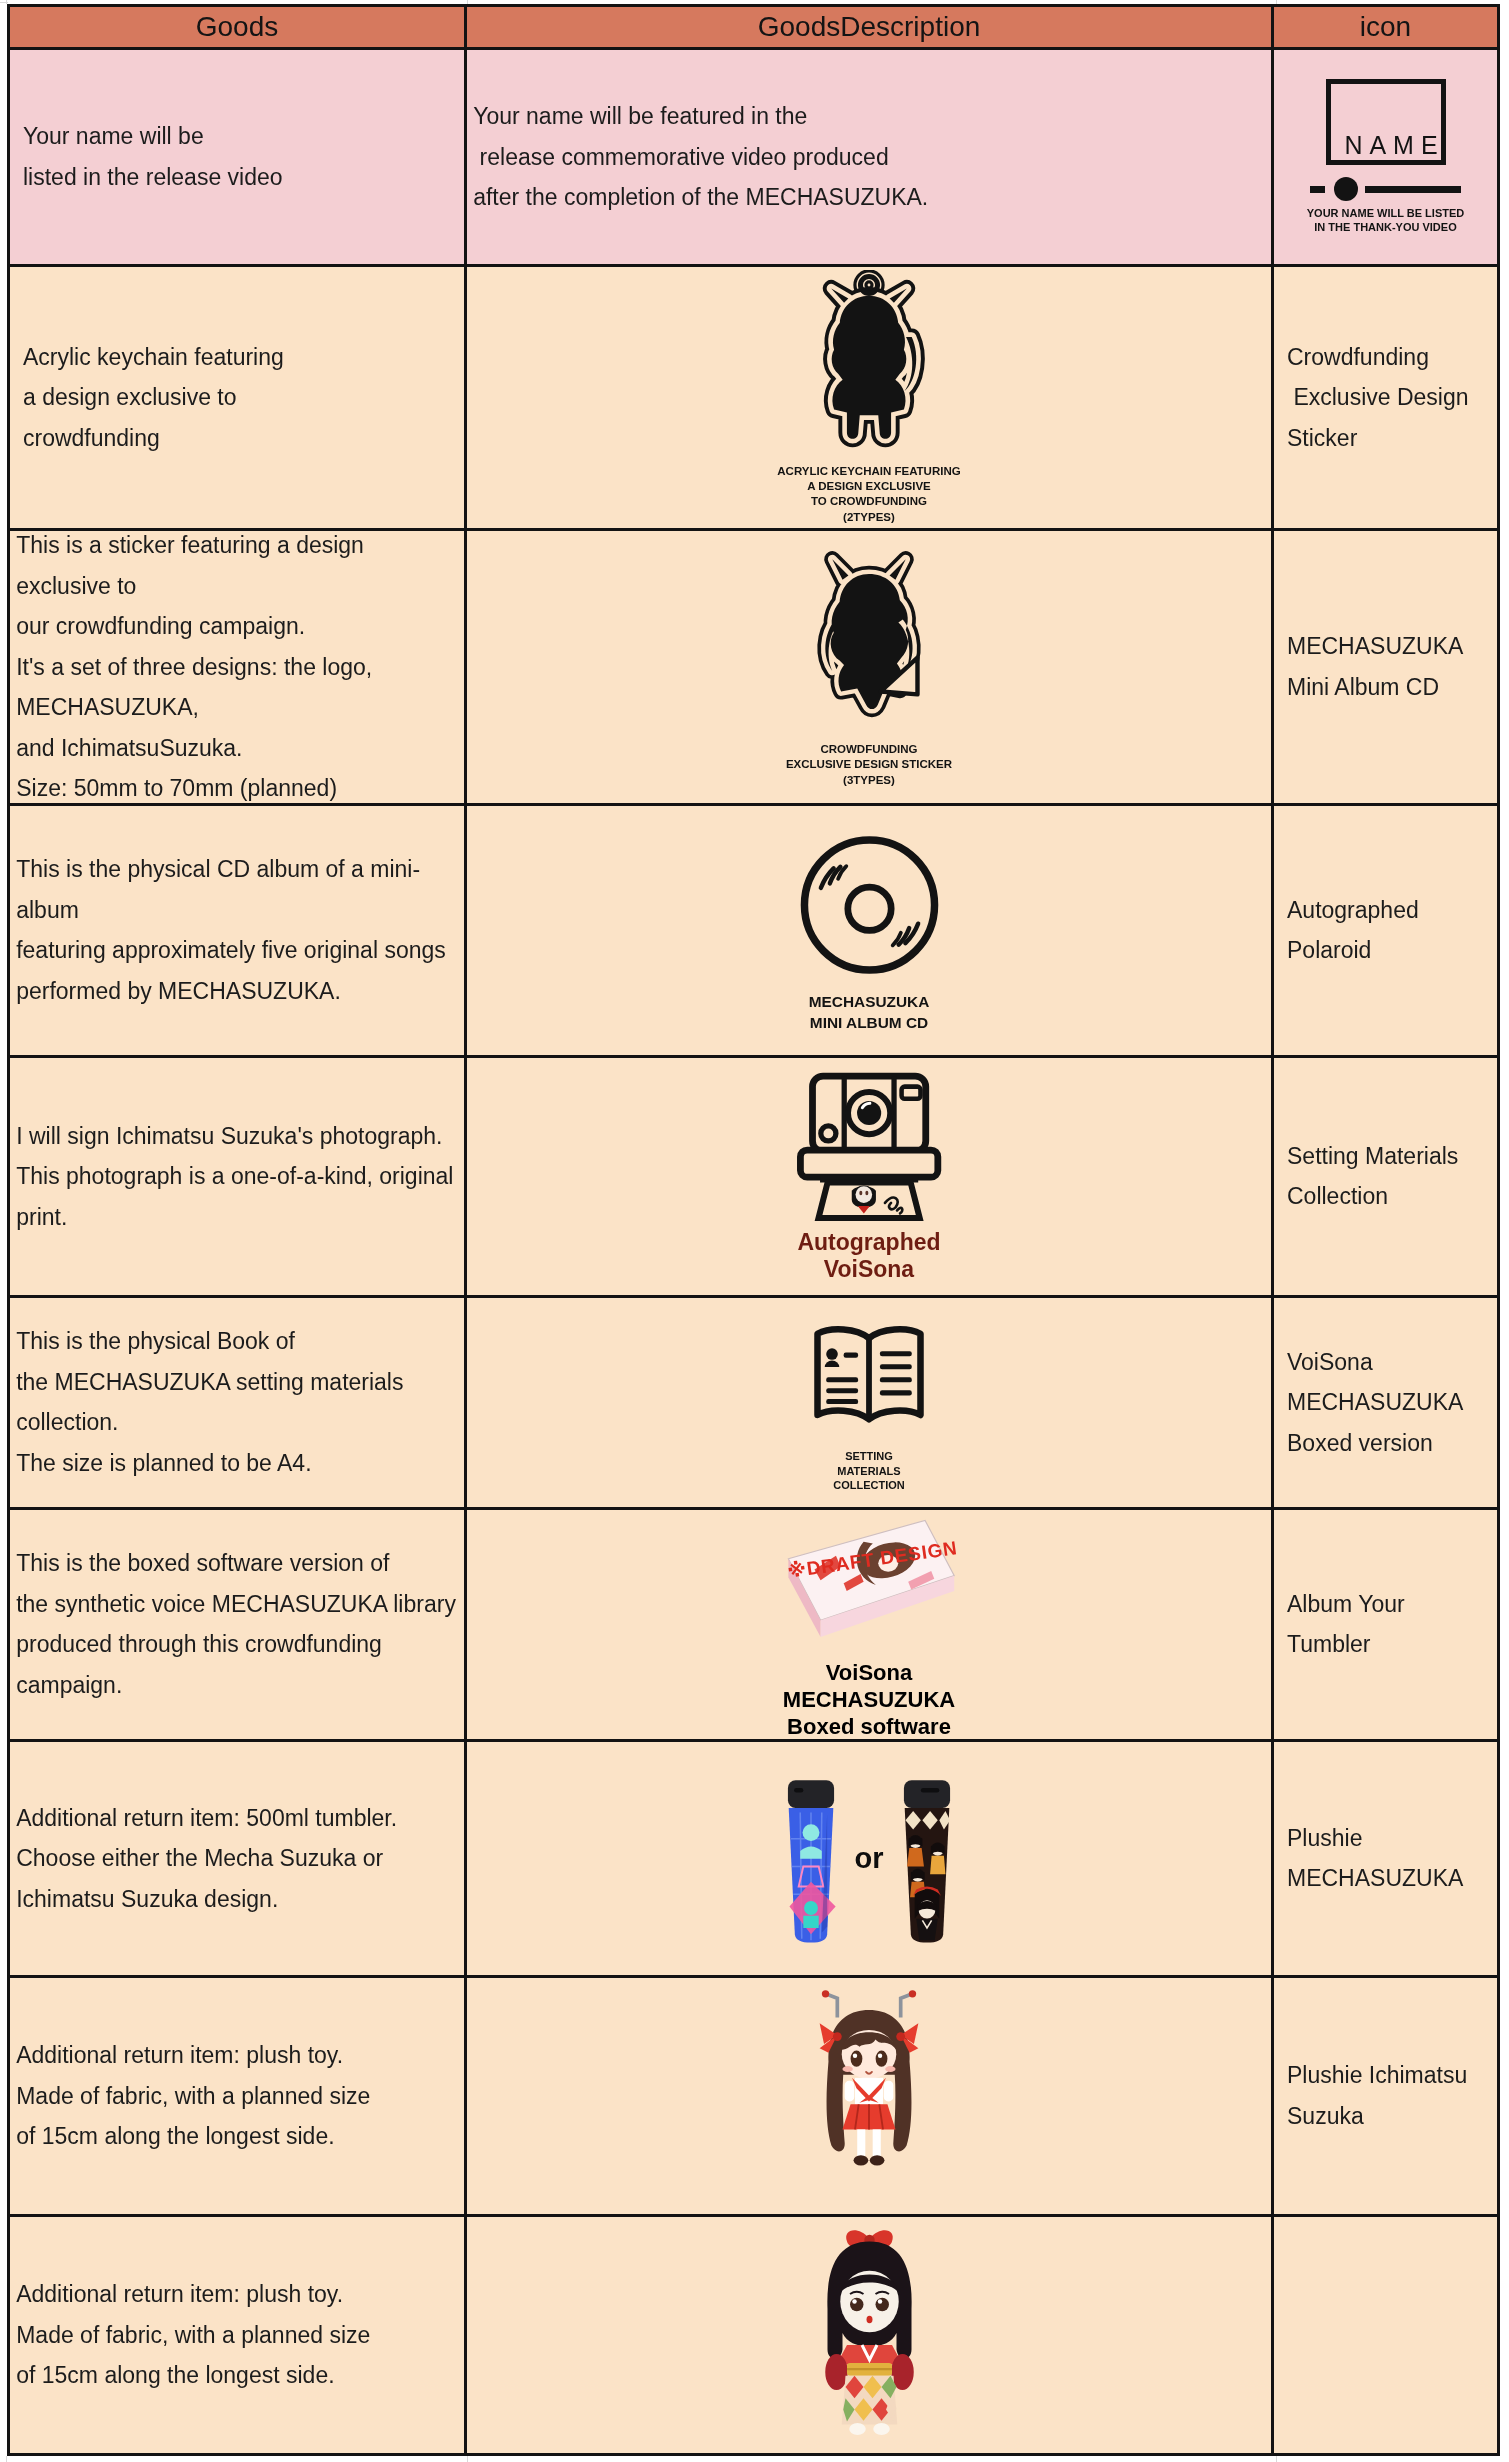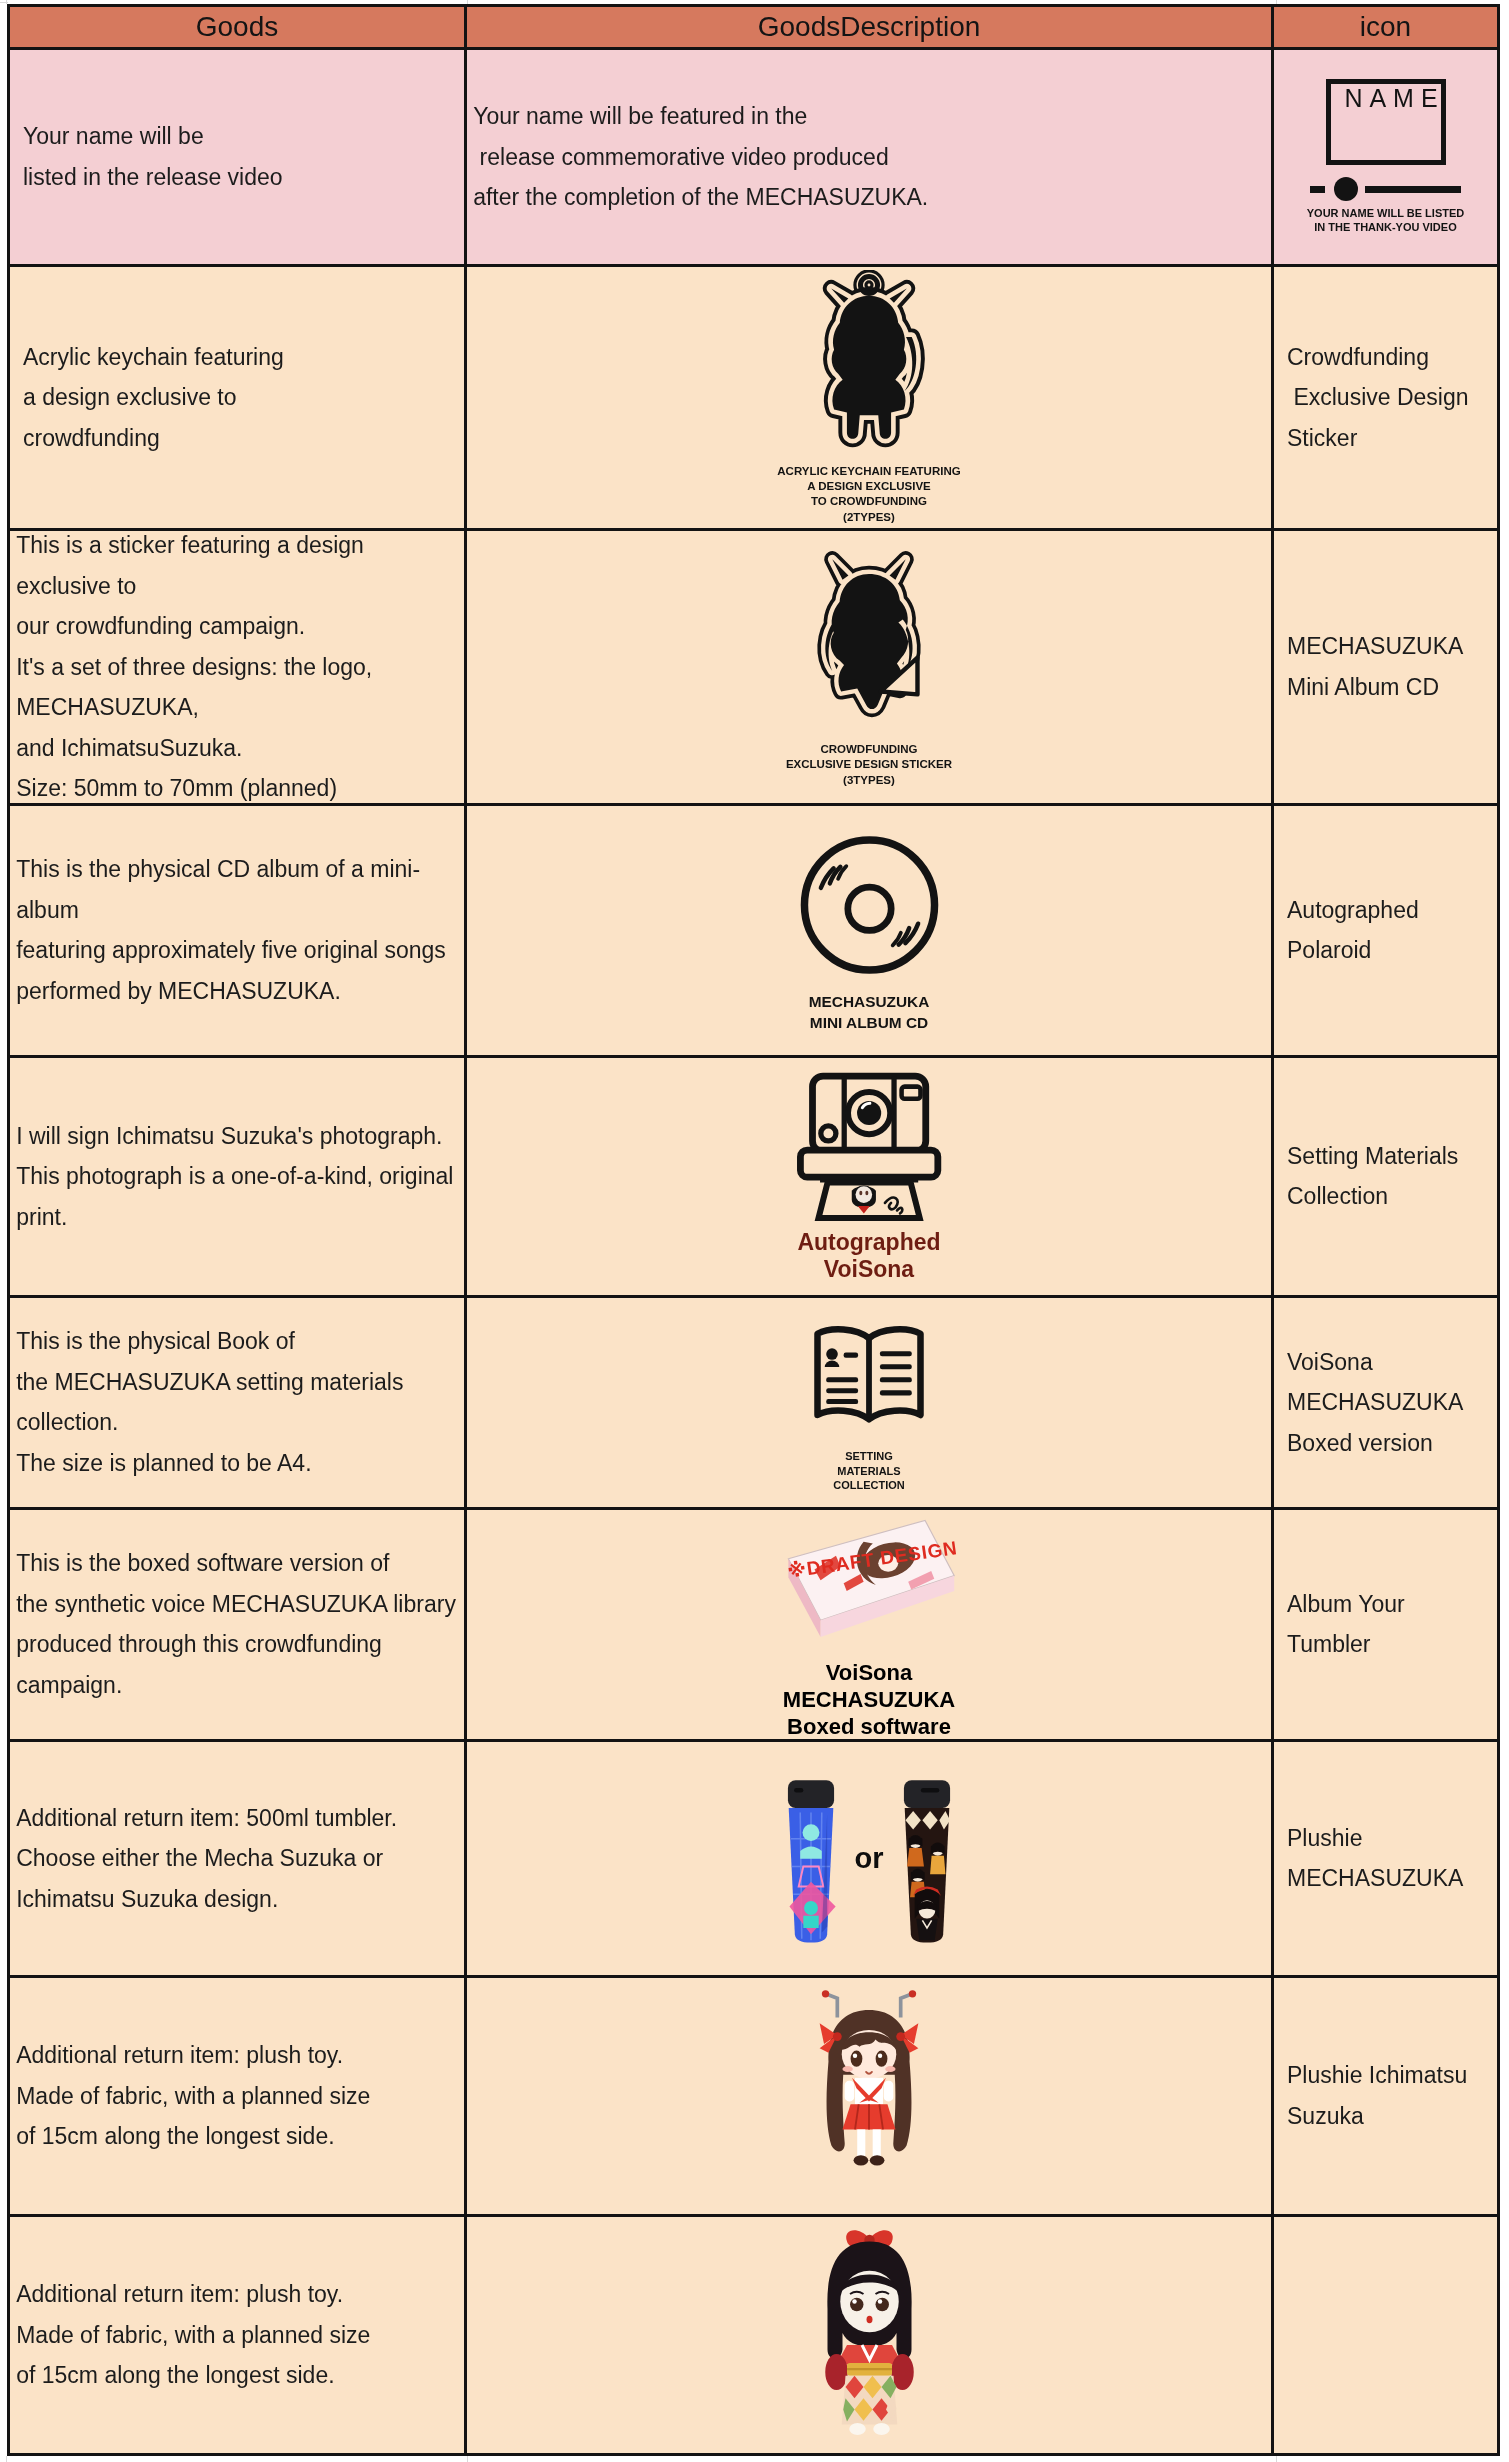--- a/index.html
+++ b/index.html
@@ -27,21 +27,21 @@
   .goods,.desc{display:flex;align-items:center;white-space:pre-line;font-size:23px;line-height:1.76}
   .goods{padding:0 6px 0 13px}
   .desc{padding:0 7.7px 0 6.2px}
   .icn{display:flex;flex-direction:column;align-items:center;justify-content:center;padding:3.1px 1.5px}
   .cap{font-weight:700;font-size:11.5px;line-height:1.32;text-align:center;white-space:pre-line;color:#131313;margin-top:5.4px}
   .cap-video{font-size:11px;margin-top:4.6px}
   .cap-cd{font-size:15.4px;margin-top:7.7px}
   .cap-maroon{font-size:23px;line-height:1.18;color:var(--polaroid-caption);margin-top:7.7px}
   .cap-voisona{font-size:22px;line-height:1.22;color:#000000;margin-top:9.2px}
   
-  .player{width:120px;height:86px;border:5.4px solid #131313;display:flex;align-items:flex-start;justify-content:center;
+  .player{width:120px;height:86px;border:5.4px solid #131313;display:flex;align-items:flex-end;justify-content:center;
           font-size:25px;letter-spacing:7px;color:#131313;padding-left:18px}
   .progress{display:flex;align-items:center;width:151px;margin-top:12.3px}
   .p-dash{width:15.4px;height:7px;background:#131313;margin-right:8.5px}
   .p-dot{width:24px;height:24px;border-radius:50%;background:#131313;margin-right:7px}
   .p-bar{flex:1;height:7px;background:#131313}
   .gapstroke{stroke:var(--row-bg)}
   .tumbler-wrap{display:flex;align-items:center}
   .or-label{font-size:29px;font-weight:700;color:#0e0e0e;margin:0 6.2px}
   .draft-overlay{position:absolute;left:10.8px;top:40px;width:177px;text-align:center;
     font-size:19px;font-weight:700;color:var(--draft-red);transform:rotate(-8deg);letter-spacing:0.8px}

